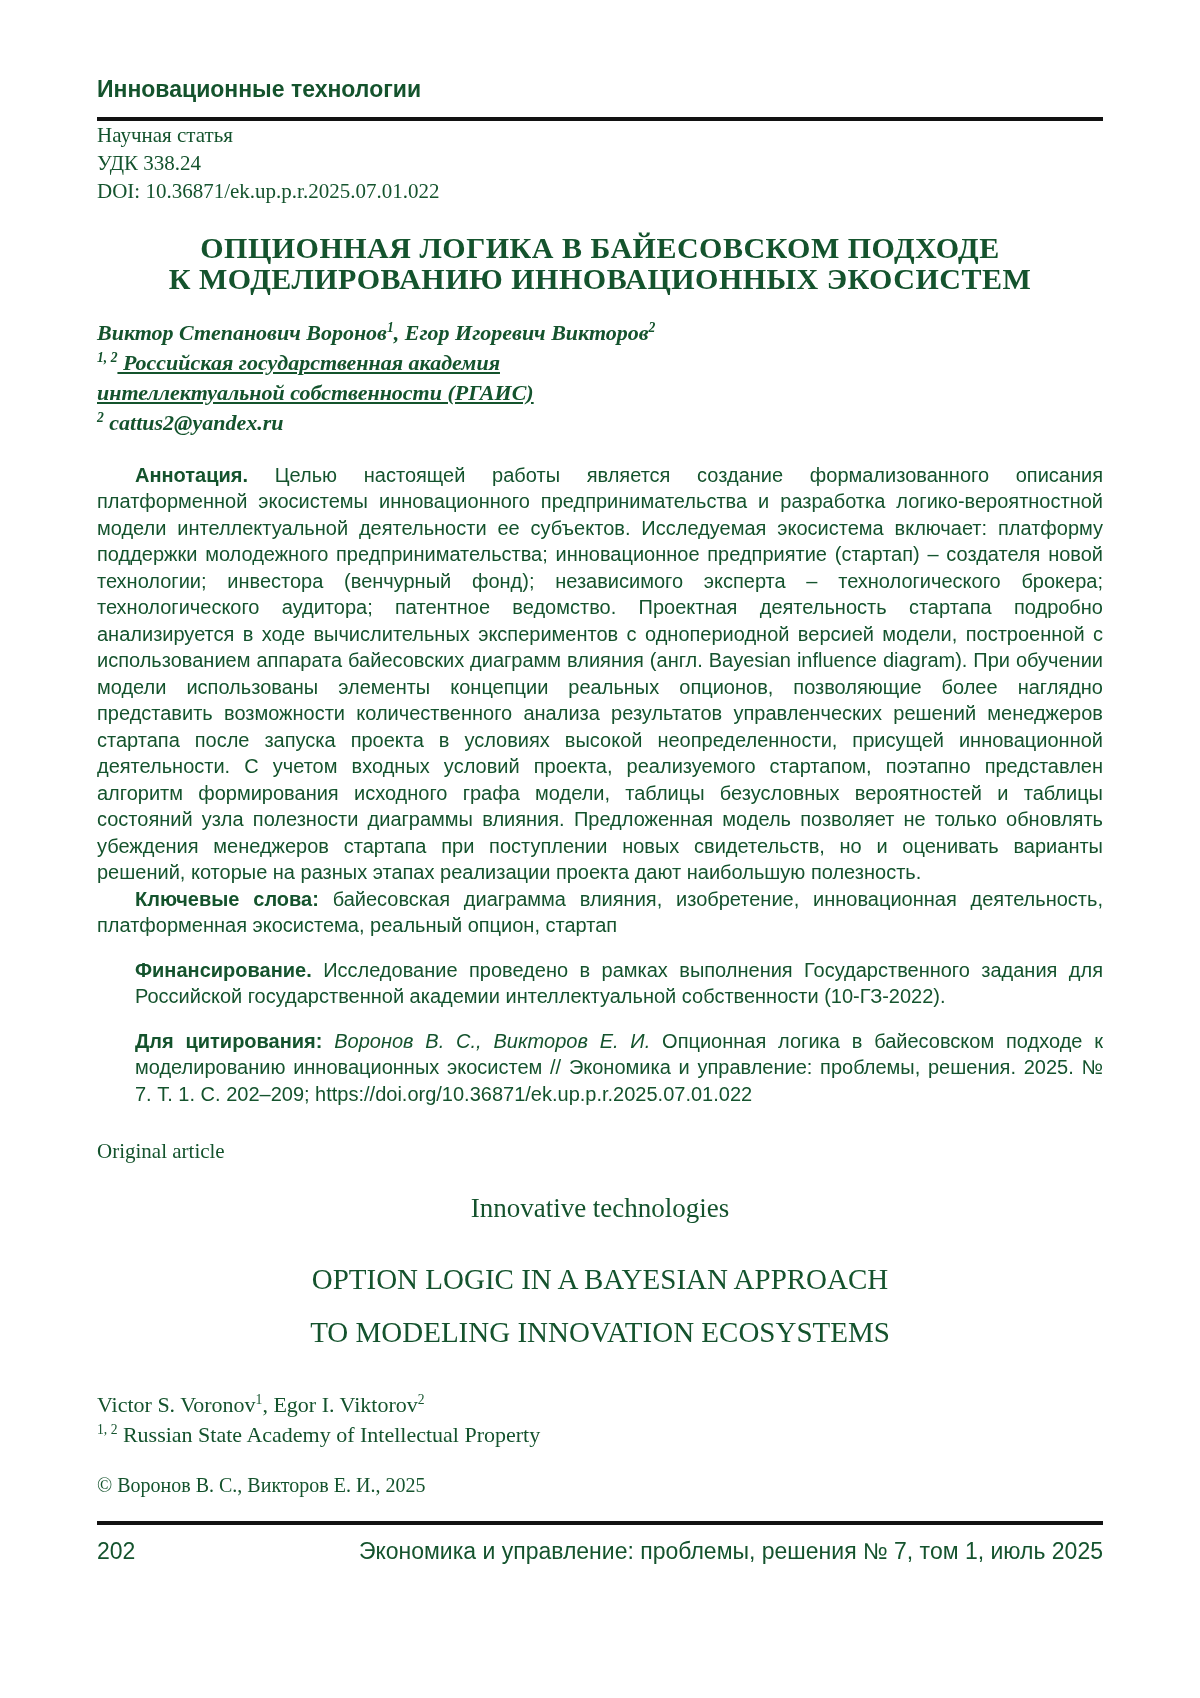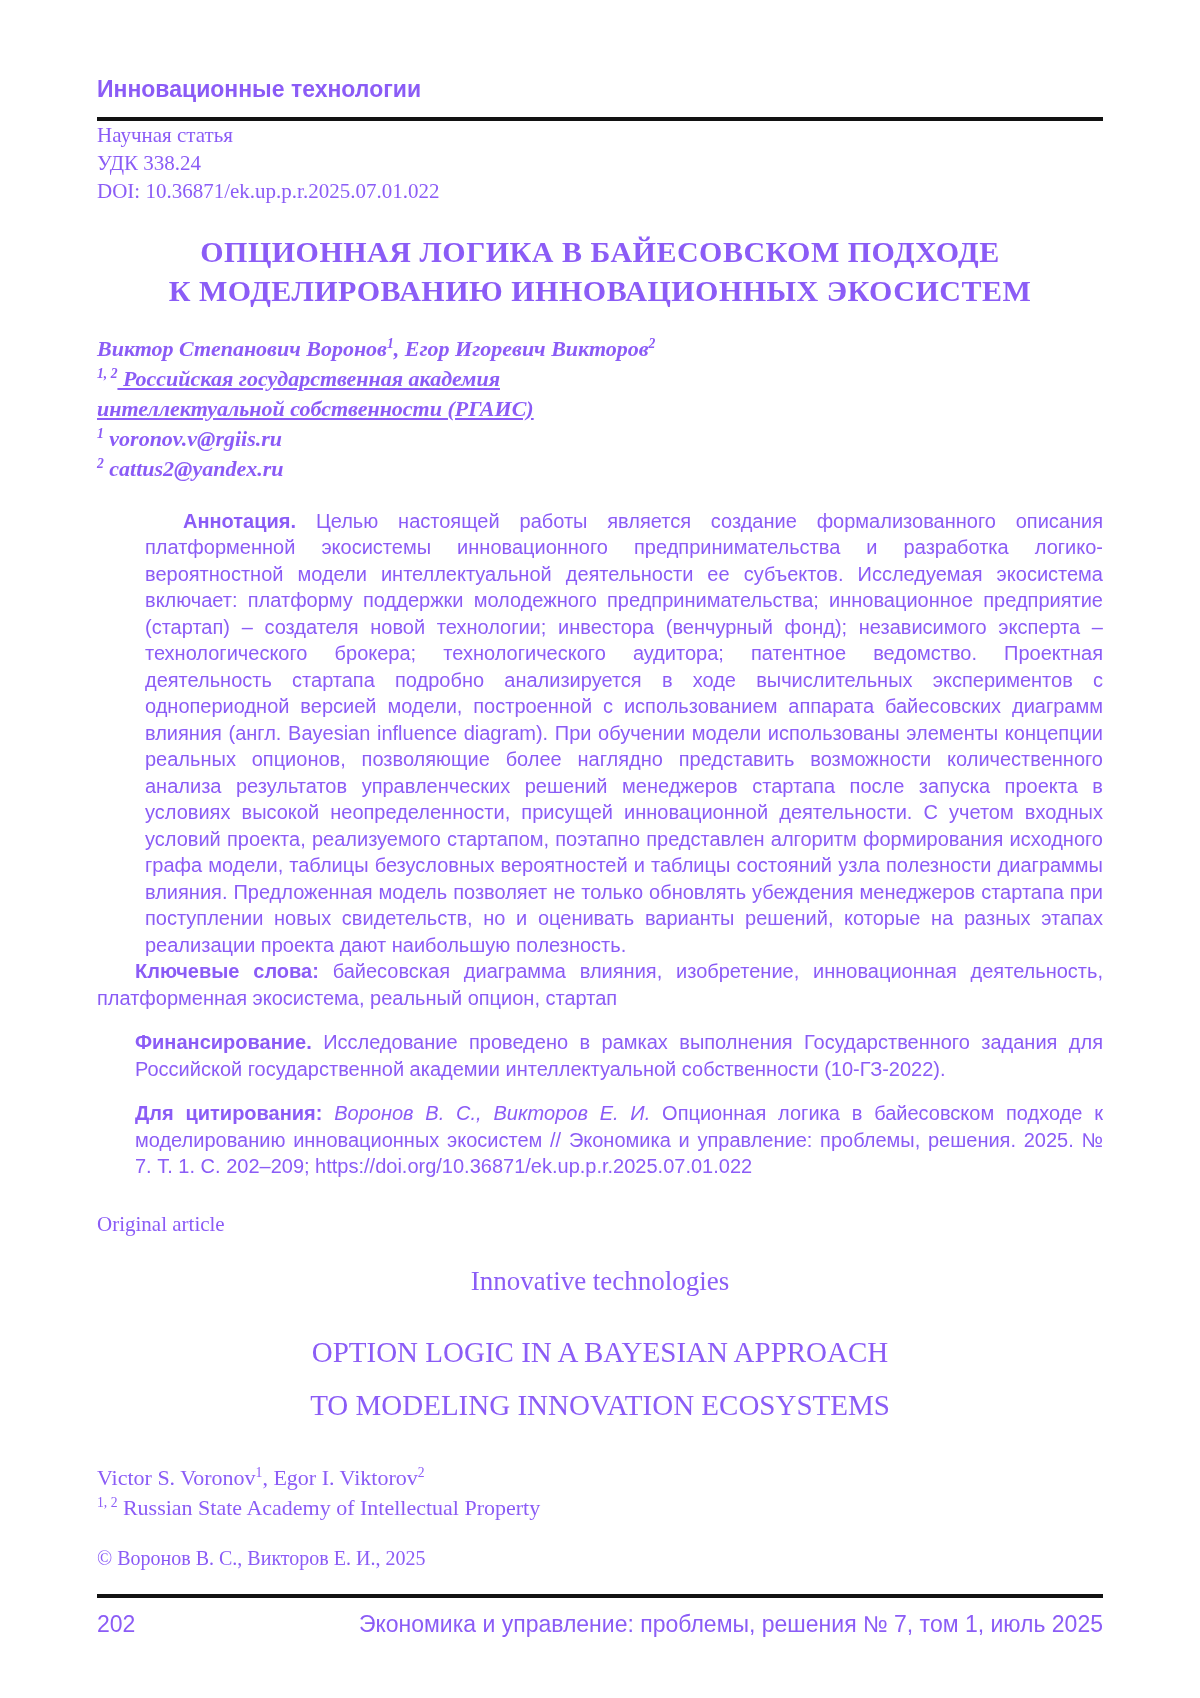--- a/index.html
+++ b/index.html
@@ -3,21 +3,21 @@
 <meta charset="utf-8">
 <style>
   html, body { margin: 0; padding: 0; background: #ffffff; }
   .page {
     position: relative;
     width: 1200px;
     height: 1698px;
     box-sizing: border-box;
     padding: 76px 97px 0 97px;
     background: #ffffff;
-    color: #8b5cf6;
+    color: #14532d;
     font-family: "Liberation Serif", serif;
     overflow: hidden;
   }
   .running-head {
     font-family: "Liberation Sans", sans-serif;
     font-weight: bold;
     font-size: 23px;
     line-height: 1.2;
   }
   .rule { height: 4px; background: #121212; }
@@ -25,21 +25,21 @@
   .meta {
     font-size: 21px;
     line-height: 28px;
   }
   .title-ru {
     margin: 27px 0 0 0;
     text-align: center;
     font-family: "Liberation Serif", serif;
     font-weight: bold;
     font-size: 30px;
-    line-height: 39px;
+    line-height: 31px;
     white-space: pre-line;
     letter-spacing: 0.5px;
   }
   .authors-ru {
     margin-top: 24px;
     text-align: left;
     font-weight: bold;
     font-style: italic;
     font-size: 22px;
     line-height: 30px;
@@ -47,21 +47,21 @@
   sup { font-size: 0.62em; line-height: 0; }
   .preline { white-space: pre-line; text-decoration: underline; }
   .para {
     font-family: "Liberation Sans", sans-serif;
     font-size: 20px;
     line-height: 26.5px;
     text-align: justify;
     margin: 0;
     hyphens: auto;
   }
-  .abstract-start { margin-top: 24px; margin-left: 48px; }
+  .abstract-start { margin-top: 24px; }
   .indent { text-indent: 38px; }
   .block-indent { margin-left: 38px; margin-top: 18px; }
   .original-article { margin-top: 32px; font-size: 21px; }
   .section-en { margin-top: 29px; text-align: center; font-size: 27px; }
   .title-en {
     margin: 29px 0 0 0;
     text-align: center;
     font-weight: normal;
     font-size: 29px;
     line-height: 53px;
@@ -100,21 +100,20 @@
     <div>DOI: 10.36871/ek.up.p.r.2025.07.01.022</div>
   </div>
 
   <h1 class="title-ru">ОПЦИОННАЯ ЛОГИКА В БАЙЕСОВСКОМ ПОДХОДЕ
 К МОДЕЛИРОВАНИЮ ИННОВАЦИОННЫХ ЭКОСИСТЕМ</h1>
 
   <div class="authors-ru">
     <div><span>Виктор Степанович Воронов</span><sup>1</sup><span>, Егор Игоревич Викторов</span><sup>2</sup></div>
     <div><sup>1, 2</sup><span class="preline"> Российская государственная академия
 интеллектуальной собственности (РГАИС)</span></div>
-    <div><sup>1</sup><span> voronov.v@rgiis.ru</span></div>
     <div><sup>2</sup><span> cattus2@yandex.ru</span></div>
   </div>
 
   <p class="para indent abstract-start" lang="ru"><b>Аннотация.</b><span> Целью настоящей работы является создание формализованного описания платформенной экосистемы инновационного предпринимательства и разработка логико-вероятностной модели интеллектуальной деятельности ее субъектов. Исследуемая экосистема включает: платформу поддержки молодежного предпринимательства; инновационное предприятие (стартап) – создателя новой технологии; инвестора (венчурный фонд); независимого эксперта – технологического брокера; технологического аудитора; патентное ведомство. Проектная деятельность стартапа подробно анализируется в ходе вычислительных экспериментов с однопериодной версией модели, построенной с использованием аппарата байесовских диаграмм влияния (англ. Bayesian influence diagram). При обучении модели использованы элементы концепции реальных опционов, позволяющие более наглядно представить возможности количественного анализа результатов управленческих решений менеджеров стартапа после запуска проекта в условиях высокой неопределенности, присущей инновационной деятельности. С учетом входных условий проекта, реализуемого стартапом, поэтапно представлен алгоритм формирования исходного графа модели, таблицы безусловных вероятностей и таблицы состояний узла полезности диаграммы влияния. Предложенная модель позволяет не только обновлять убеждения менеджеров стартапа при поступлении новых свидетельств, но и оценивать варианты решений, которые на разных этапах реализации проекта дают наибольшую полезность.</span></p>
 
   <p class="para indent" lang="ru"><b>Ключевые слова:</b><span> байесовская диаграмма влияния, изобретение, инновационная деятельность, платформенная экосистема, реальный опцион, стартап</span></p>
 
   <p class="para block-indent" lang="ru"><b>Финансирование.</b><span> Исследование проведено в рамках выполнения Государственного задания для Российской государственной академии интеллектуальной собственности (10-ГЗ-2022).</span></p>
 
   <p class="para block-indent" lang="ru"><b>Для цитирования:</b><i> Воронов В. С., Викторов Е. И.</i><span> Опционная логика в байесовском подходе к моделированию инновационных экосистем // Экономика и управление: проблемы, решения. 2025. № 7. Т. 1. С. 202–209; https://doi.org/10.36871/ek.up.p.r.2025.07.01.022</span></p>

